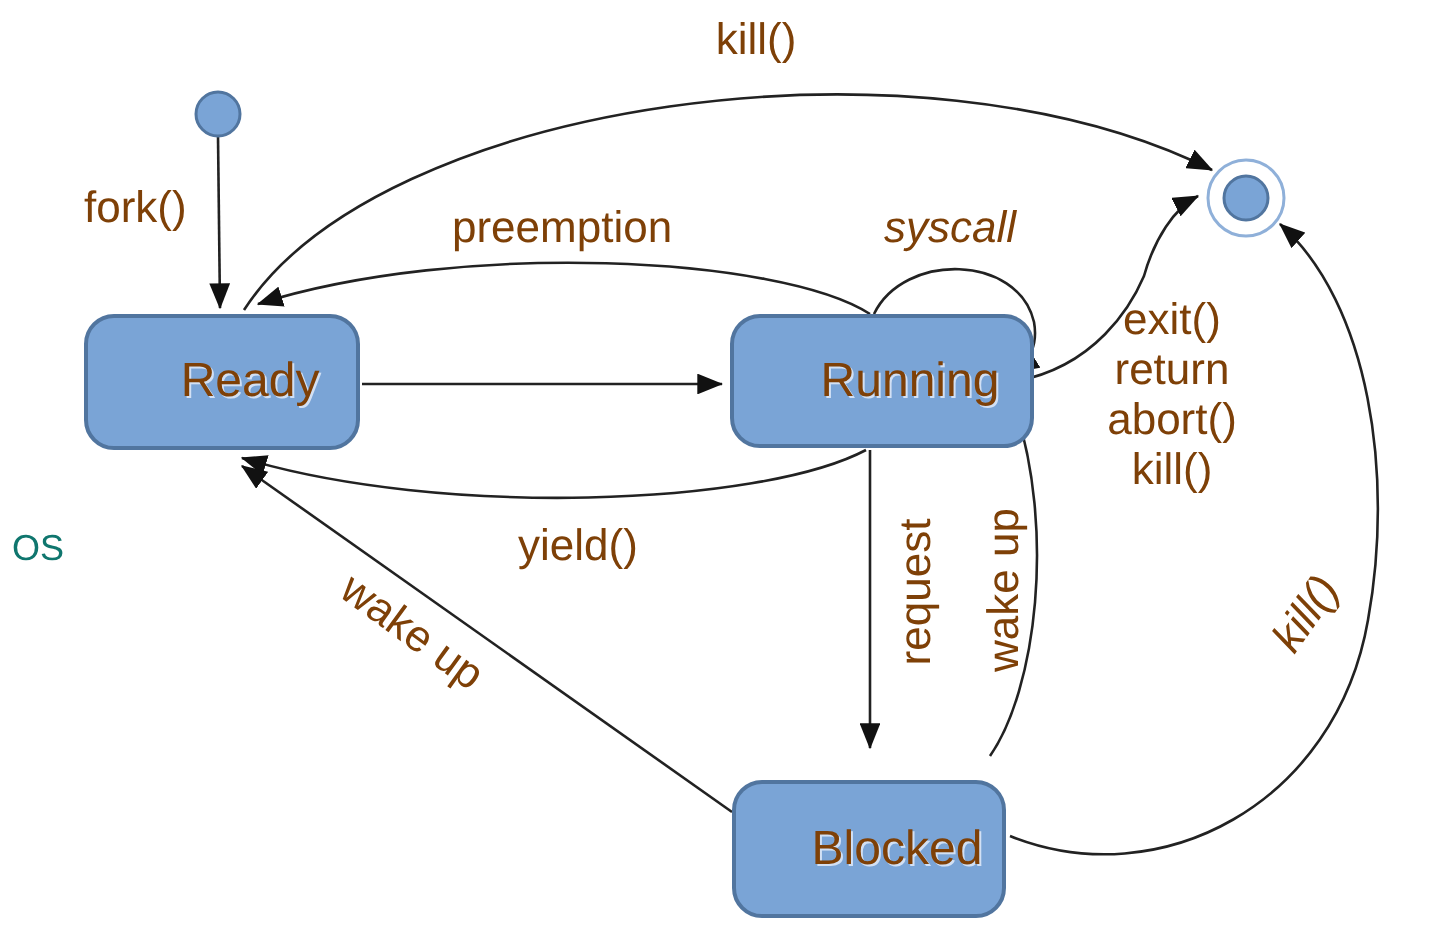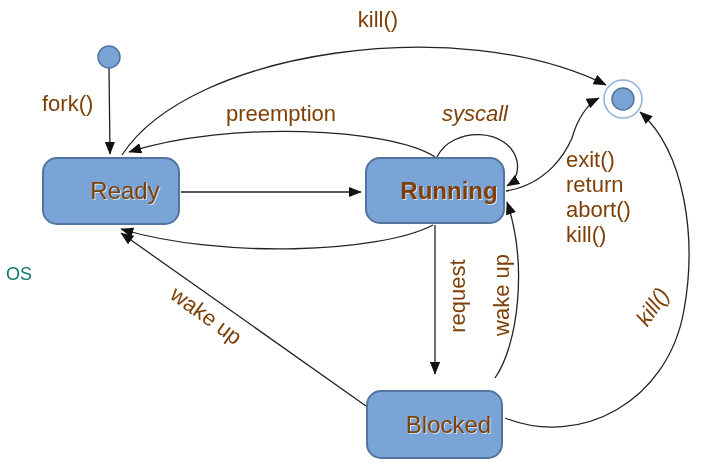--- a/index.html
+++ b/index.html
@@ -15,33 +15,33 @@
     background:var(--state-fill,#7aa4d6);
     border:2px solid var(--state-border,#51759f);
     border-radius:15px;
     display:flex;align-items:center;justify-content:center;
     color:var(--label-text,#7e4007);
     font-size:24px;
     text-shadow:1px 1px 0 rgba(219,231,247,.9);
     padding-left:28px;
   }
   #state-ready{left:42px;top:157px;width:138px;height:68px;}
-  #state-running{left:365px;top:157px;width:140px;height:67px;font-weight:bold;}
+  #state-running{left:365px;top:157px;width:152px;height:67px;}
   #state-blocked{left:366px;top:378px;width:137px;height:69px;margin-top:12px;}
   .lbl{
     position:absolute;color:var(--label-text,#7e4007);
     font-size:22px;white-space:nowrap;line-height:24px;
   }
   #lbl-fork{left:42px;top:92px;}
   #lbl-kill-top{left:338px;top:8px;width:80px;text-align:center;}
   #lbl-preemption{left:226px;top:102px;}
   #lbl-syscall{left:442px;top:102px;font-style:italic;}
   #lbl-schedule{left:201px;top:164px;}
   #lbl-yield{left:259px;top:261px;}
-  #lbl-terminate{left:566px;top:147px;width:96px;line-height:25px;}
+  #lbl-terminate{left:538px;top:147px;width:96px;text-align:center;line-height:25px;}
   #lbl-request{left:403px;top:284px;width:110px;text-align:center;transform:rotate(-90deg);}
   #lbl-wake-right{left:447px;top:283px;width:110px;text-align:center;transform:rotate(-90deg);}
   #lbl-wake-diag{left:151px;top:304px;width:110px;text-align:center;transform:rotate(36deg);}
   #lbl-kill-blocked{left:621px;top:295px;width:64px;text-align:center;transform:rotate(-55deg);font-style:italic;}
   #lbl-os{position:absolute;left:6px;top:264px;color:#0f766e;font-size:18px;}
   path.edge{fill:none;stroke:var(--line-color,#222222);stroke-width:1.3;}
   line.edge{stroke:var(--line-color,#222222);stroke-width:1.3;}
 </style>
 </head>
 <body>
@@ -82,20 +82,21 @@
     <span>Running</span>
   </div>
   <div class="state" id="state-blocked">
     <span>Blocked</span>
   </div>
 
   <div class="lbl" id="lbl-fork">fork()</div>
   <div class="lbl" id="lbl-kill-top">kill()</div>
   <div class="lbl" id="lbl-preemption">preemption</div>
   <div class="lbl" id="lbl-syscall">syscall</div>
+  <div class="lbl" id="lbl-yield">yield()</div>
 
   <div class="lbl" id="lbl-terminate">
     <div>exit()</div>
     <div>return</div>
     <div>abort()</div>
     <div>kill()</div>
   </div>
 
   <div class="lbl" id="lbl-request">request</div>
   <div class="lbl" id="lbl-wake-right">wake up</div>

